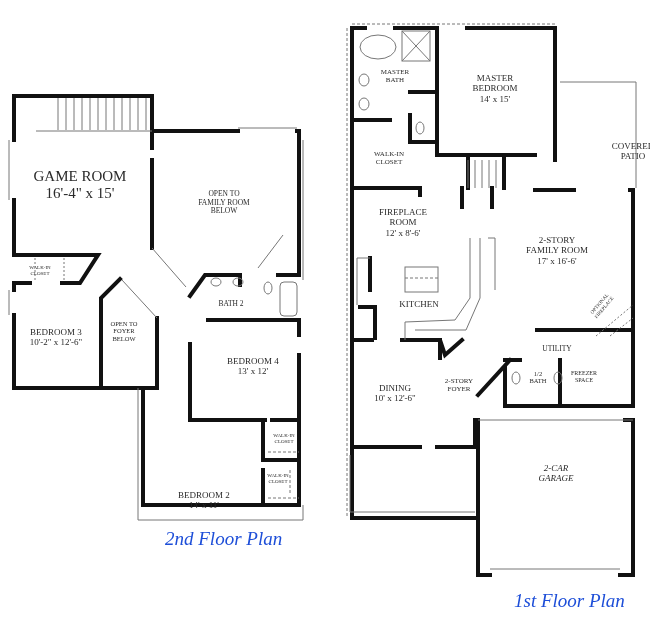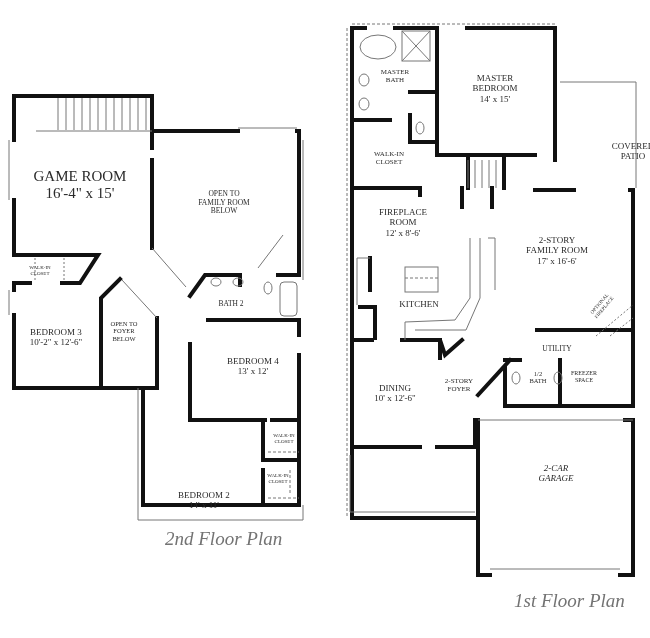--- a/index.html
+++ b/index.html
@@ -3,21 +3,21 @@
 <meta charset="utf-8">
 <style>
   html,body{margin:0;padding:0;background:#fff;}
   body{width:650px;height:638px;position:relative;overflow:hidden;font-family:"Liberation Serif","DejaVu Serif",serif;color:#222;}
   svg{position:absolute;left:0;top:0;}
   .lbl{position:absolute;text-align:center;color:#2a2a2a;line-height:1.15;white-space:nowrap;transform:translateX(-50%);}
   .big{font-size:15px;}
   .mid{font-size:9px;}
   .sm{font-size:7.5px;}
   .xs{font-size:5px;}
-  .caption{position:absolute;font-style:italic;font-size:19px;color:#737373;white-space:nowrap;}
+  .caption{position:absolute;font-style:italic;font-size:19px;color:#1d4ed8;white-space:nowrap;}
 </style>
 </head>
 <body>
 
 <svg width="650" height="638" viewBox="0 0 650 638">
   <g fill="none" stroke="#111" stroke-width="4" stroke-linecap="square">
 
     <path d="M14 96 L14 132 M14 96 L152 96 L152 132"></path>
 
     <path d="M14 132 L14 140 M14 200 L14 255"></path>

